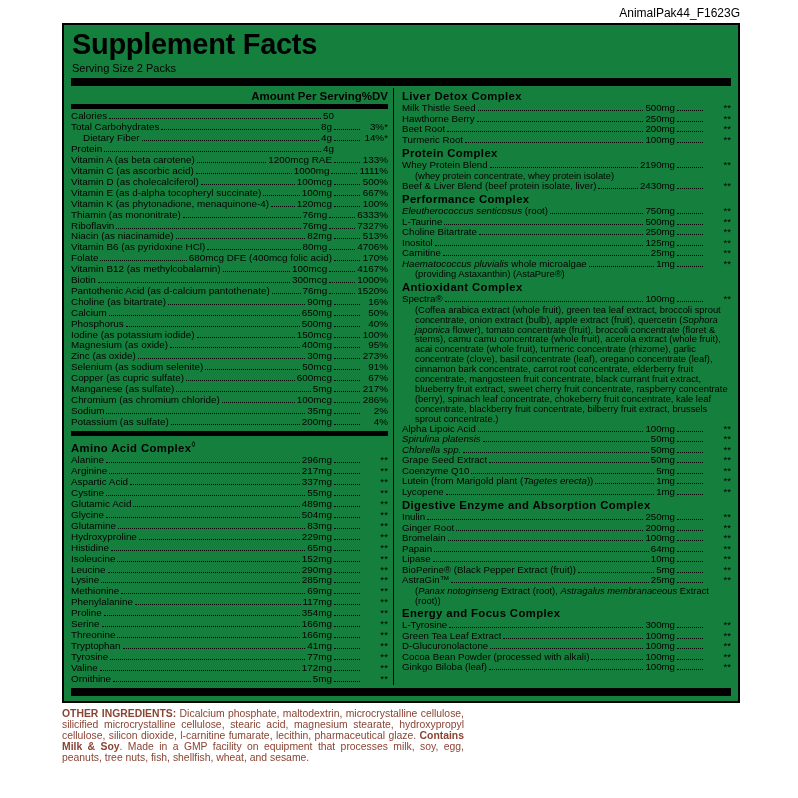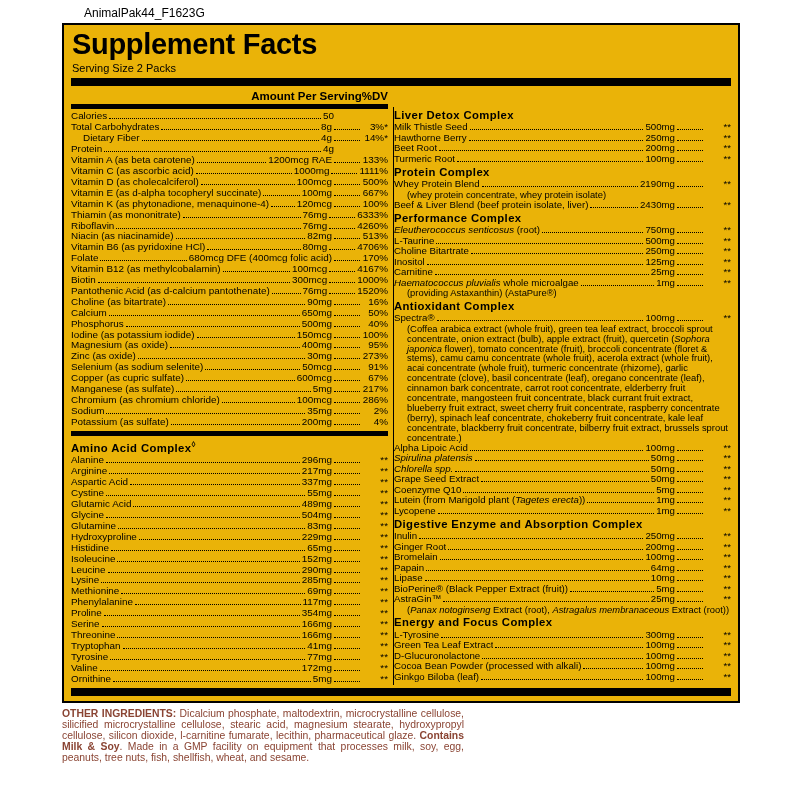--- a/index.html
+++ b/index.html
@@ -1,26 +1,26 @@
 <!DOCTYPE html>
 <html><head>
 <meta charset="utf-8">
 <style>
   html,body{margin:0;padding:0;background:#fff;}
   body{width:798px;height:798px;box-sizing:border-box;padding:6px 58px 0 62px;
        font-family:"Liberation Sans","DejaVu Sans",sans-serif;color:#000;overflow:hidden;}
-  .code{margin-left:22px;font-size:12px;margin-bottom:3px;}
-  .panel{border:2.5px solid #000;padding:4px 7px 5px;background:#eab308;}
+  .code{margin-left:22px;font-size:12px;margin-bottom:3px;text-align:right;}
+  .panel{border:2.5px solid #000;padding:4px 7px 5px;background:#15803d;}
   .title{font-size:29px;font-weight:bold;line-height:1.05;padding-left:1px;letter-spacing:-.3px;}
   .serving{font-size:11px;margin:3px 0 4px 1px;}
   .bar-thick{height:8px;background:#000;}
   .bar-thin{height:5px;background:#000;margin:1px 0 2px;}
   .cols{display:flex;margin-top:2px;}
   .col-left{width:322px;padding-right:5px;box-sizing:border-box;}
-  .col-right{flex:1;border-left:1.5px solid #000;padding-left:0;min-width:0;margin-top:19px;}
+  .col-right{flex:1;border-left:1.5px solid #000;padding-left:8px;min-width:0;}
   .aps{display:flex;justify-content:flex-end;font-weight:bold;font-size:11.5px;padding:2px 0 1px;}
   .row{display:flex;align-items:baseline;font-size:9.9px;line-height:10.9px;white-space:nowrap;}
   .col-right .row{font-size:9.7px;line-height:10.5px;}
   .row .nm{flex:0 1 auto;overflow:hidden;}
   .row.indent .nm{padding-left:12px;}
   .lead{flex:1 1 auto;min-width:4px;border-bottom:1.3px dotted #000;margin:0 2px 2px;}
   .lead2{flex:0 0 26px;}
   .dv{flex:0 0 auto;min-width:26px;text-align:right;}
   .dvspacer{flex:0 0 54px;}
   .note{font-size:9.4px;line-height:9.9px;padding-left:13px;white-space:normal;}
@@ -116,21 +116,21 @@
               <span class="lead"></span>
               <span class="amt">76mg</span>
               <span class="lead lead2"></span>
               <span class="dv">6333%</span>
             </div>
             <div class="row">
               <span class="nm">Riboflavin</span>
               <span class="lead"></span>
               <span class="amt">76mg</span>
               <span class="lead lead2"></span>
-              <span class="dv">4260%</span>
+              <span class="dv">7327%</span>
             </div>
             <div class="row">
               <span class="nm">Niacin (as niacinamide)</span>
               <span class="lead"></span>
               <span class="amt">82mg</span>
               <span class="lead lead2"></span>
               <span class="dv">513%</span>
             </div>
             <div class="row">
               <span class="nm">Vitamin B6 (as pyridoxine HCl)</span>

